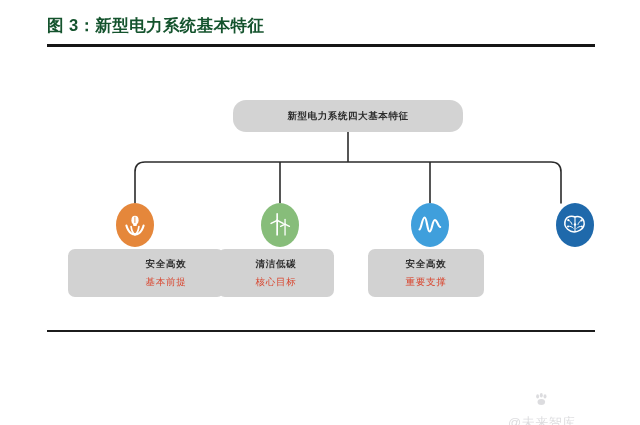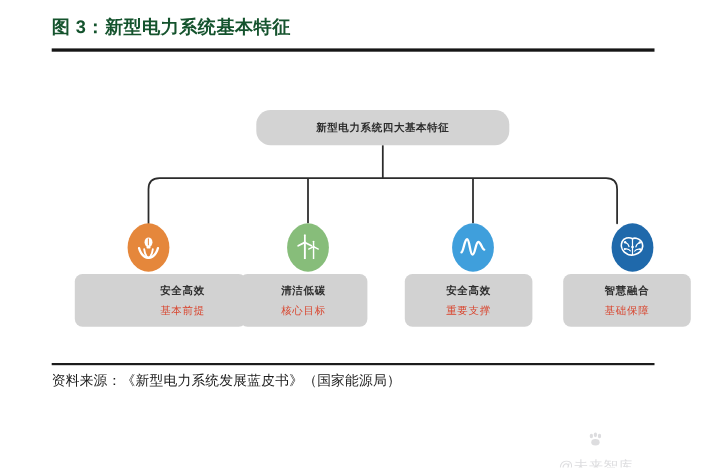--- a/index.html
+++ b/index.html
@@ -257,29 +257,24 @@
       <span class="leaf-sub">基本前提</span>
     </div>
     <div class="leaf-box leaf-2">
       <span class="leaf-title">清洁低碳</span>
       <span class="leaf-sub">核心目标</span>
     </div>
     <div class="leaf-box leaf-3">
       <span class="leaf-title">安全高效</span>
       <span class="leaf-sub">重要支撑</span>
     </div>
-    <div class="leaf-box leaf-4">
-      <span class="leaf-title">智慧融合</span>
-      <span class="leaf-sub">基础保障</span>
-    </div>
 
   </div>
 
   <div class="footer-rule"></div>
-  <div class="source-note">资料来源：《新型电力系统发展蓝皮书》（国家能源局）</div>
 
   <div class="watermark">
     <span class="wm-icon">
       <svg width="15" height="14" viewBox="0 0 15 14" fill="none">
         <ellipse cx="3.6" cy="4.4" rx="1.5" ry="2.1" fill="#8e8e96"></ellipse>
         <ellipse cx="7.3" cy="3.3" rx="1.5" ry="2.2" fill="#8e8e96"></ellipse>
         <ellipse cx="11.0" cy="4.4" rx="1.5" ry="2.1" fill="#8e8e96"></ellipse>
         <ellipse cx="7.3" cy="10.0" rx="3.8" ry="3.0" fill="#8e8e96"></ellipse>
       </svg>
     </span>

